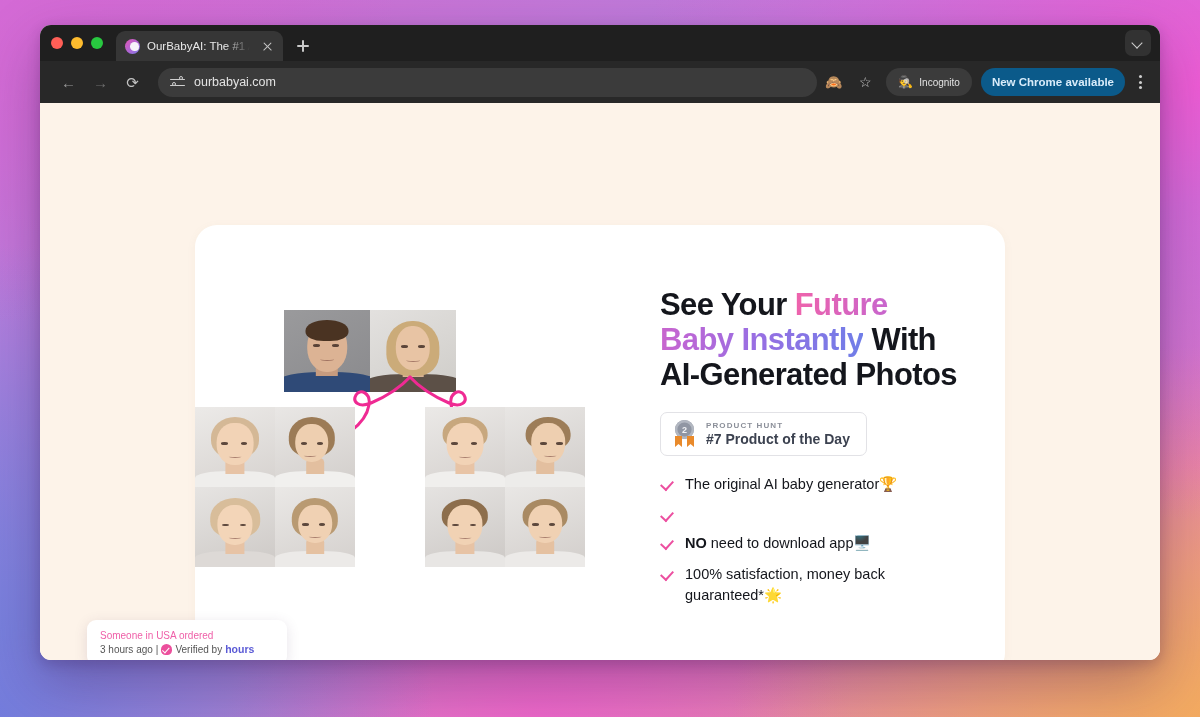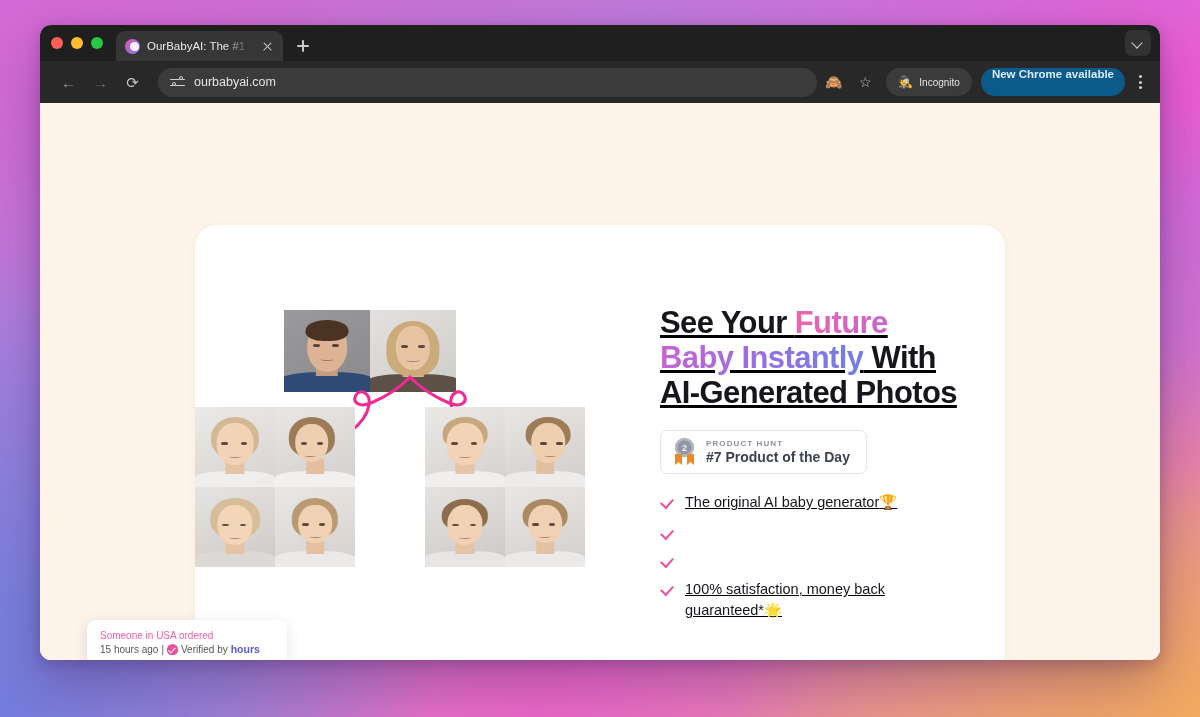--- a/index.html
+++ b/index.html
@@ -200,21 +200,21 @@
     display: flex; align-items: center; gap: 6px;
     padding: 0 12px;
     margin-left: 4px;
     flex: 0 0 auto;
   }
   .incognito-label { font-size: 10px; color: #e3e3e3; white-space: nowrap; }
   .chrome-update {
     height: 28px;
     background: #0b5a8a;
     border-radius: 14px;
-    display: flex; 
+    display: flex; align-items: center;
     padding: 0 11px;
     margin-left: 6px;
     flex: 0 0 auto;
   }
   .chrome-update-label { font-size: 11.5px; color: #d9ecfa; white-space: nowrap; font-weight: 600; }
   .kebab {
     width: 22px; height: 28px;
     margin-left: 1px;
     display: flex; flex-direction: column; align-items: center; justify-content: center; gap: 2.6px;
     flex: 0 0 auto;
@@ -350,21 +350,21 @@
   .face-img .mouth {
     position: absolute; left: 50%; transform: translateX(-50%);
     width: 16%; height: 4%;
     border-bottom: 1.6px solid rgba(120,72,64,.6);
     border-radius: 0 0 60% 60%;
   }
 
   .arrows { position: absolute; left: 130px; top: 150px; width: 170px; height: 70px; }
 
   
-  .copy { flex: 1 1 auto; padding: 80px 46px 0 40px; text-decoration: underline; }
+  .copy { flex: 1 1 auto; padding: 62px 46px 0 40px; }
   .headline {
     font-size: 31px;
     font-weight: 800;
     line-height: 1.13;
     letter-spacing: -0.6px;
     color: #14161c;
     margin-bottom: 20px;
   }
   .headline .grad {
     background: linear-gradient(95deg, #ef63ab 0%, #c066d4 38%, #9a6ee2 62%, #6f7ee8 100%);
@@ -665,21 +665,21 @@
             <div class="eye" style="left:34%;top:45%;"></div>
                 <div class="eye" style="left:55%;top:45%;"></div>
             <div class="mouth" style="top:60%;"></div>
               </div>
             </div>
         </div>
 
         <div class="toast">
           <div class="toast-title">Someone in USA ordered</div>
           <div class="toast-sub">
-            <span>15 hours ago</span>
+            <span>3 hours ago</span>
             <span>|</span>
             <span class="shield"></span>
             <span>Verified by</span>
             <span class="stripe">hours</span>
           </div>
         </div>
       </div>
 
       <div class="copy">
         <h1 class="headline"><span>See Your </span><span class="grad">Future Baby Instantly</span><span> With AI-Generated Photos</span></h1>
@@ -699,20 +699,21 @@
         <ul class="features">
           <li>
             <span class="check"></span>
             <span><span>The original AI baby generator</span><span>🏆</span></span>
           </li>
           <li>
             <span class="check"></span>
           </li>
           <li>
             <span class="check"></span>
+            <span><b>NO</b><span> need to download app</span><span>🖥️</span></span>
           </li>
           <li>
             <span class="check"></span>
             <span><span>100% satisfaction, money back guaranteed*</span><span>🌟</span></span>
           </li>
         </ul>
 
         
       </div>
     </div>

